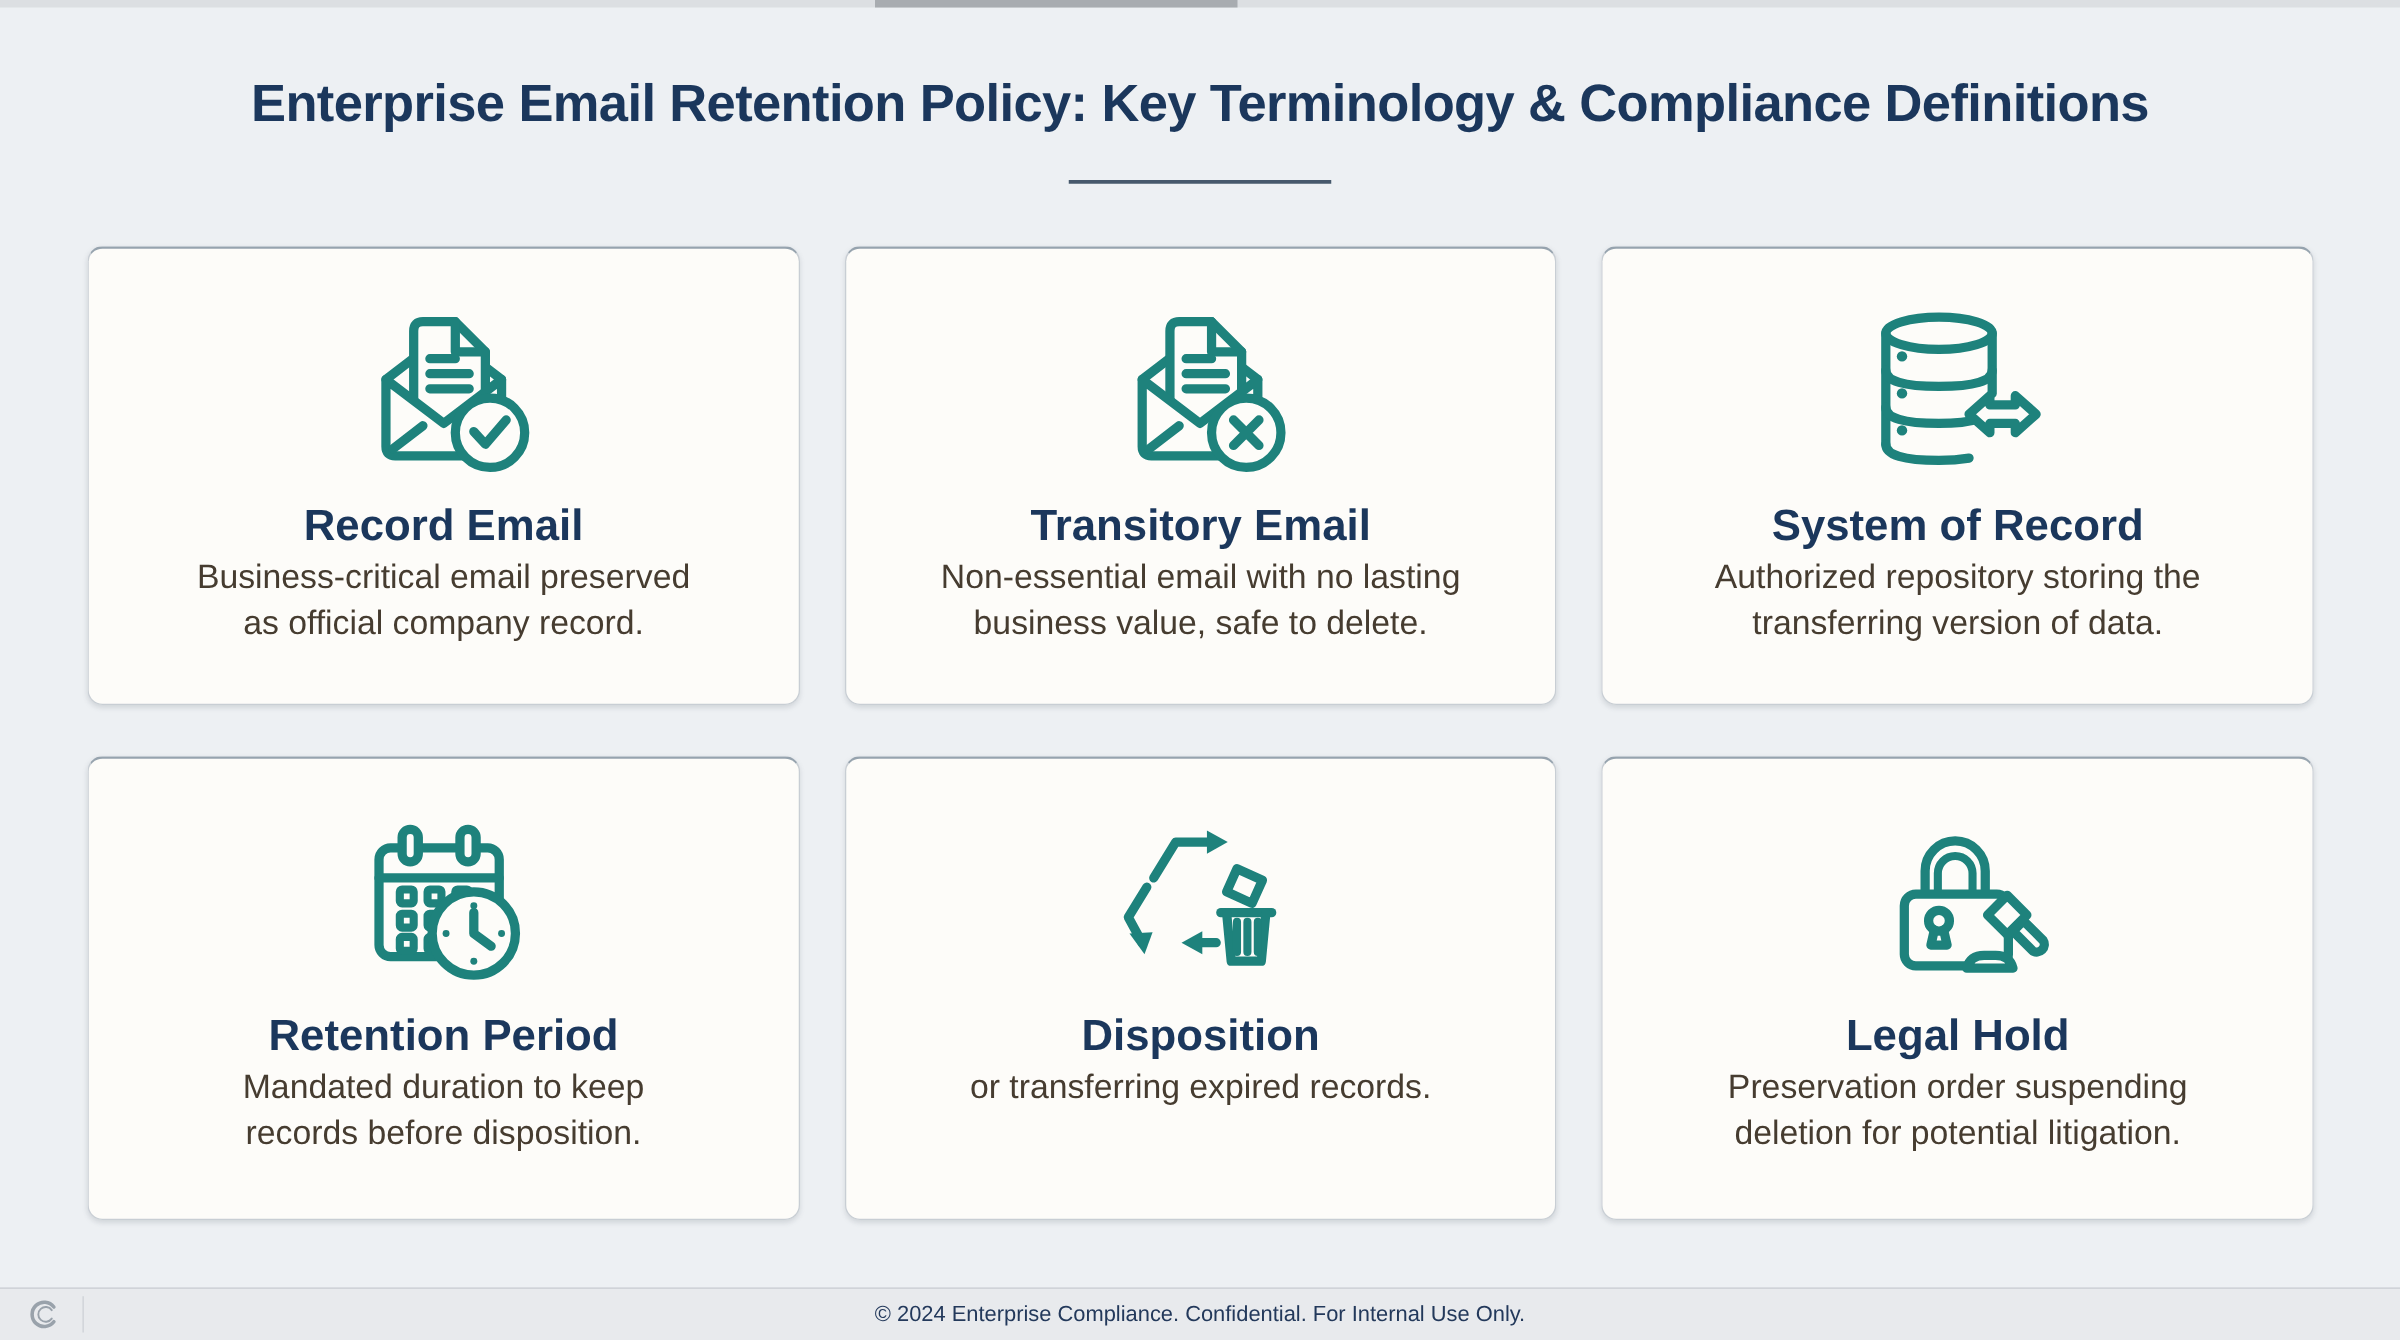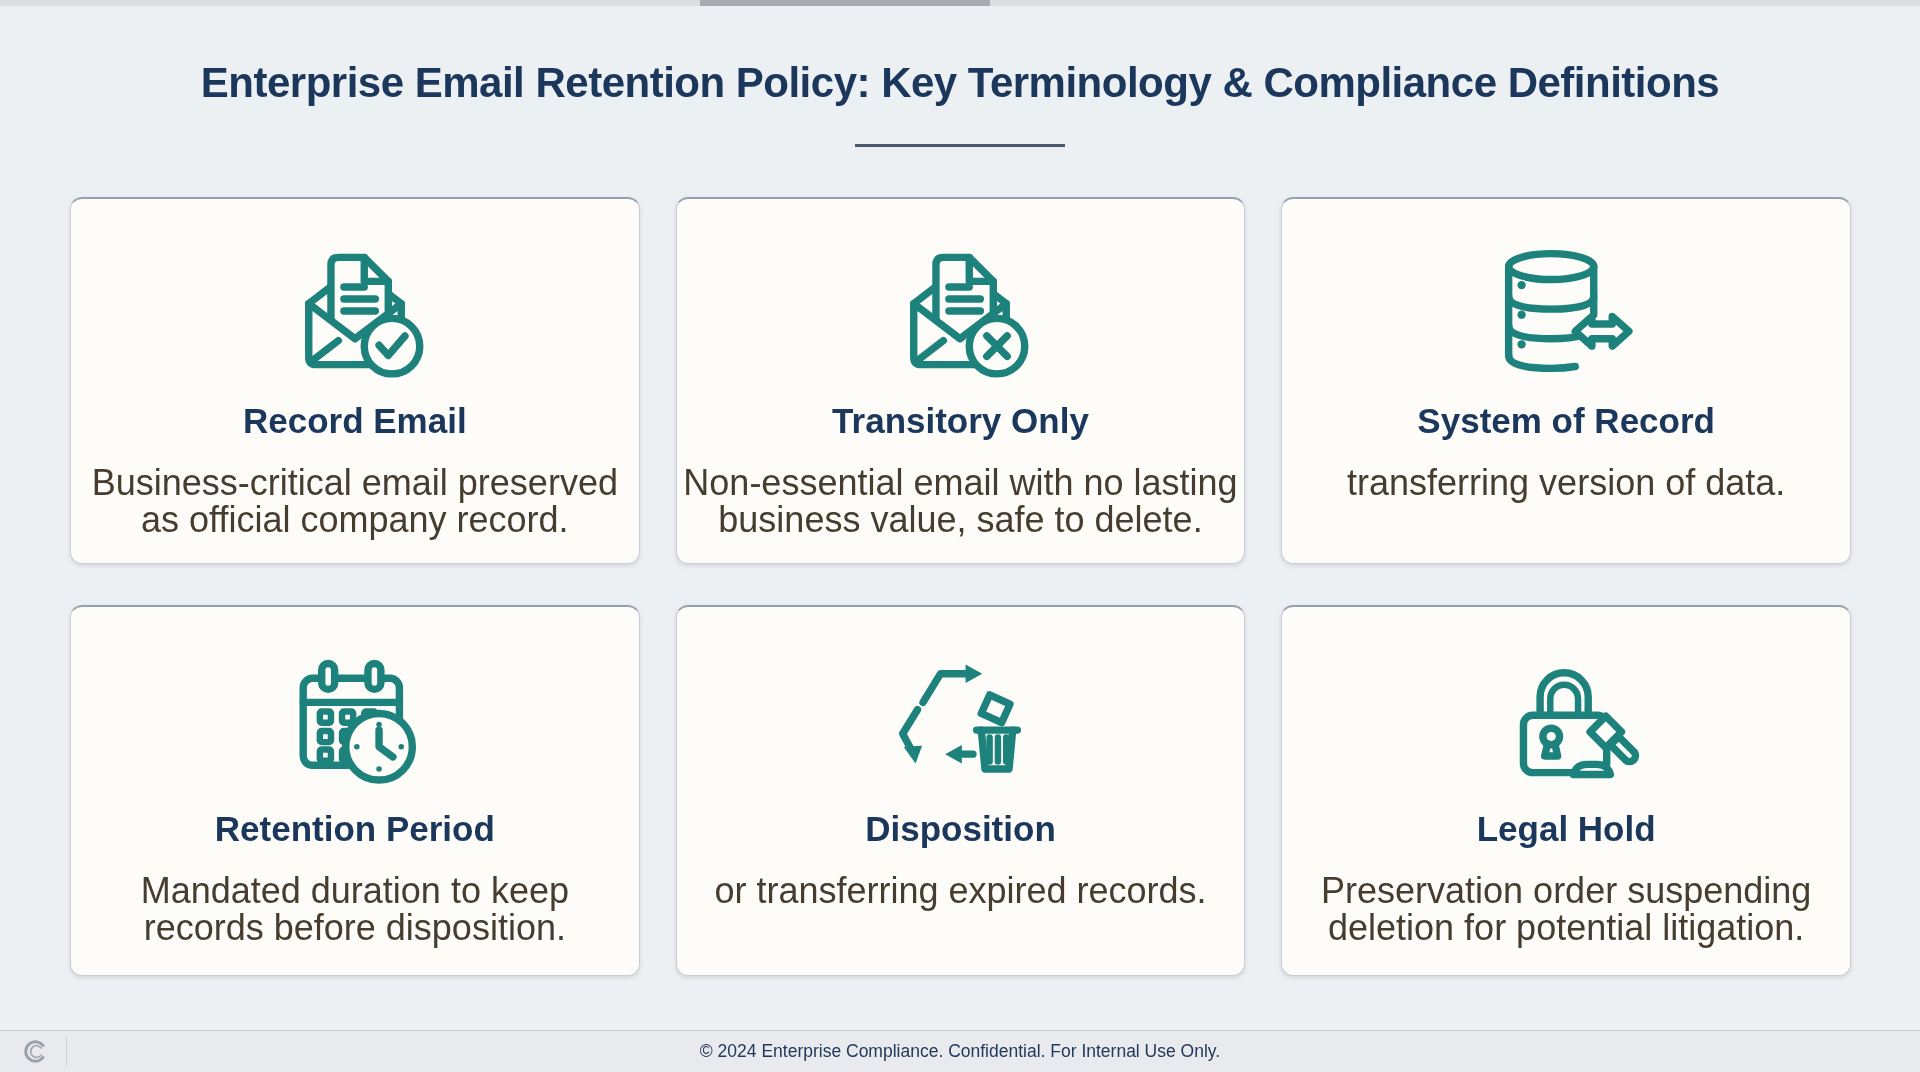--- a/index.html
+++ b/index.html
@@ -48,22 +48,22 @@
   }
   .icon-wrap{height:152px;display:flex;align-items:center;justify-content:center;}
   .card h2{
     margin:12px 0 0 0;
     font-size:35px;
     line-height:44px;
     font-weight:bold;
     color:#1b375c;
   }
   .card .desc{
-    margin-top:21px;
-    font-size:36px;
+    margin-top:0;
+    font-size:27px;
     line-height:37px;
     color:#463c30;
   }
   .card .desc span{display:block;}
 
   
   .ic{stroke:#1e827c;fill:none;stroke-width:8;stroke-linecap:round;stroke-linejoin:round;}
   .ic-thin{stroke:#1e827c;fill:none;stroke-width:7;stroke-linecap:round;stroke-linejoin:round;}
   .fillbg{fill:#fdfcf9;}
   .dotfill{fill:#1e827c;stroke:none;}
@@ -122,21 +122,21 @@
           <path class="fillbg" d="M54 100 V30 q0 -8 8 -8 h28 l26 26 v52"></path>
           <path d="M90 22 v26 h26"></path>
           <path d="M68 54 h22 M68 67 h34 M68 80 h34"></path>
           <path class="fillbg" d="M30 72 L80 110 L130 72 V130 q0 8 -8 8 H38 q-8 0 -8 -8 Z"></path>
           <path d="M36 132 l26 -20 M124 132 l-26 -20"></path>
           <circle class="fillbg" cx="120" cy="118" r="30"></circle>
           <path d="M109 107 l22 22 M131 107 l-22 22"></path>
         </g>
       </svg>
     </div>
-    <h2>Transitory Only</h2>
+    <h2>Transitory Email</h2>
     <div class="desc">
       <span>Non-essential email with no lasting</span>
       <span>business value, safe to delete.</span>
     </div>
   </div>
 
   <div class="card">
     <div class="icon-wrap">
       <svg width="148" height="148" viewBox="0 0 160 160">
         <g class="ic">
@@ -148,20 +148,21 @@
           <path d="M18 128 q0 14 46 14 q14 0 26 -2"></path>
           <circle class="dotfill" cx="32" cy="52" r="4.5"></circle>
           <circle class="dotfill" cx="32" cy="84" r="4.5"></circle>
           <circle class="dotfill" cx="32" cy="116" r="4.5"></circle>
           <path class="fillbg" d="M90 102 l18 -16 v8 h22 v-8 l18 16 l-18 16 v-8 h-22 v8 z"></path>
         </g>
       </svg>
     </div>
     <h2>System of Record</h2>
     <div class="desc">
+      <span>Authorized repository storing the</span>
       <span>transferring version of data.</span>
     </div>
   </div>
 
   <div class="card">
     <div class="icon-wrap">
       <svg width="148" height="148" viewBox="0 0 160 160">
         <g class="ic">
           <rect x="24" y="36" width="104" height="94" rx="10"></rect>
           <path d="M24 62 h104"></path>

